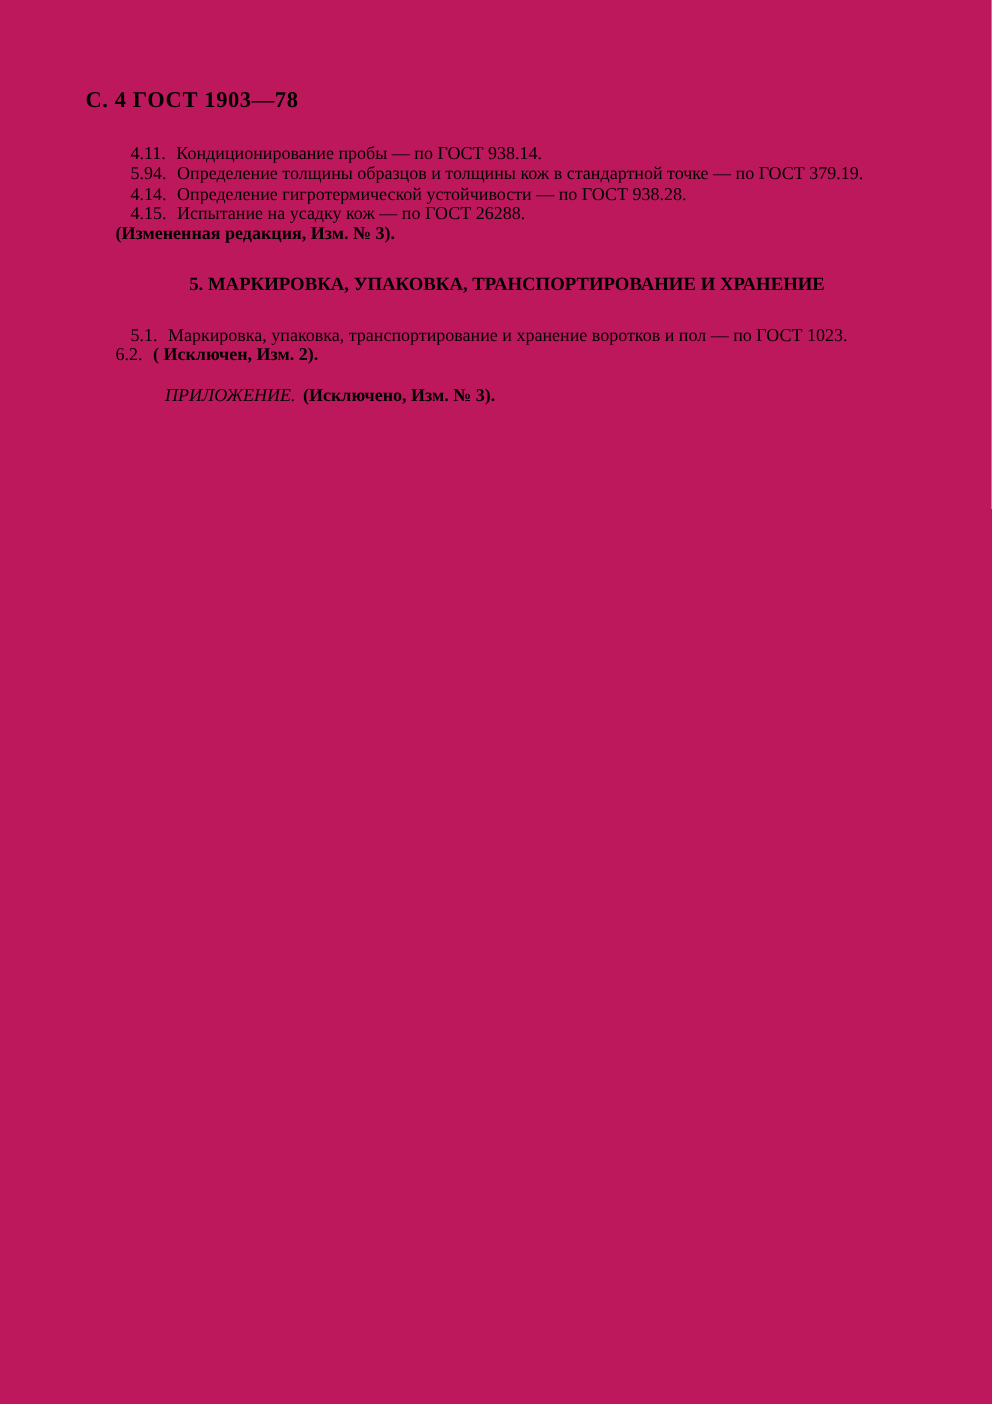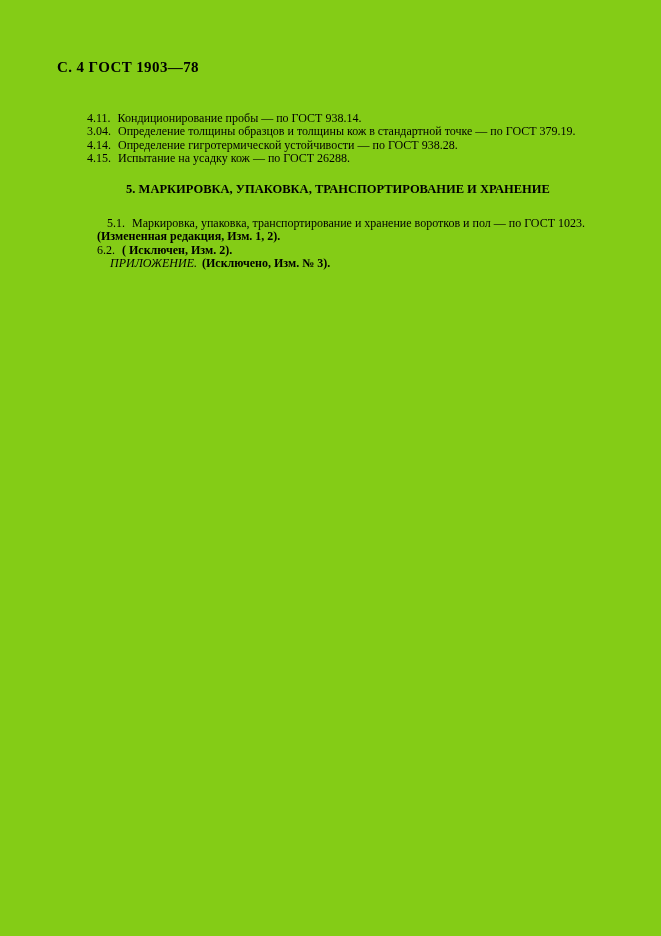--- a/index.html
+++ b/index.html
@@ -11,39 +11,39 @@
     width: 661px;
     height: 936px;
     position: relative;
     overflow: hidden;
     font-family: "Liberation Serif", serif;
     color: #000000;
   }
   .doc-page {
     position: absolute;
     inset: 0;
-    background: #84cc16;
+    background: #be185d;
   }
   .doc-header {
     position: absolute;
     left: 57px;
     top: 59px;
     font-size: 15px;
     font-weight: bold;
     letter-spacing: 0.4px;
     white-space: nowrap;
   }
   .text-block {
     position: absolute;
     font-size: 12px;
     line-height: 13.35px;
     width: 530px;
   }
-  .block-4 { left: 77px; top: 112px; }
-  .block-5 { left: 77px; top: 217px; margin-left: 20px; }
+  .block-4 { left: 77px; top: 96px; }
+  .block-5 { left: 77px; top: 217px; }
   .block-appendix { left: 77px; top: 257px; }
   .clause-line { white-space: nowrap; }
   .indented { padding-left: 10px; }
   .clause-num { margin-right: 7px; }
   .note-line {
     font-weight: bold;
     white-space: nowrap;
   }
   .section-heading {
     position: absolute;
@@ -64,30 +64,30 @@
 </style>
 </head>
 <body>
 
 <div class="doc-page">
 
   <div class="doc-header">С. 4 ГОСТ 1903—78</div>
 
   <div class="text-block block-4">
     <div class="clause-line indented"><span class="clause-num">4.11.</span><span>Кондиционирование пробы — по ГОСТ 938.14.</span></div>
-    <div class="clause-line indented"><span class="clause-num">3.04.</span><span>Определение толщины образцов и толщины кож в стандартной точке — по ГОСТ 379.19.</span></div>
+    <div class="clause-line indented"><span class="clause-num">5.94.</span><span>Определение толщины образцов и толщины кож в стандартной точке — по ГОСТ 379.19.</span></div>
     <div class="clause-line indented"><span class="clause-num">4.14.</span><span>Определение гигротермической устойчивости — по ГОСТ 938.28.</span></div>
     <div class="clause-line indented"><span class="clause-num">4.15.</span><span>Испытание на усадку кож — по ГОСТ 26288.</span></div>
+    <div class="note-line">(Измененная редакция, Изм. № 3).</div>
   </div>
 
   <div class="section-heading">5. МАРКИРОВКА, УПАКОВКА, ТРАНСПОРТИРОВАНИЕ И ХРАНЕНИЕ</div>
 
   <div class="text-block block-5">
     <div class="clause-line indented"><span class="clause-num">5.1.</span><span>Маркировка, упаковка, транспортирование и хранение воротков и пол — по ГОСТ 1023.</span></div>
-    <div class="note-line">(Измененная редакция, Изм. 1, 2).</div>
     <div class="clause-line"><span class="clause-num">6.2.</span><span class="bold">( Исключен, Изм. 2).</span></div>
   </div>
 
   <div class="text-block block-appendix">
     <div class="clause-line"><span class="appendix-label">ПРИЛОЖЕНИЕ.</span><span class="bold">(Исключено, Изм. № 3).</span></div>
   </div>
 
 </div>
 
 </body></html>

